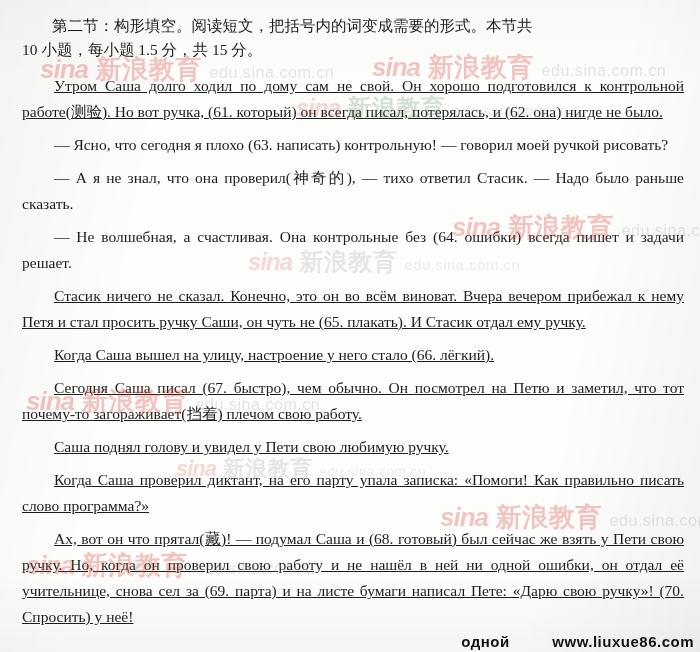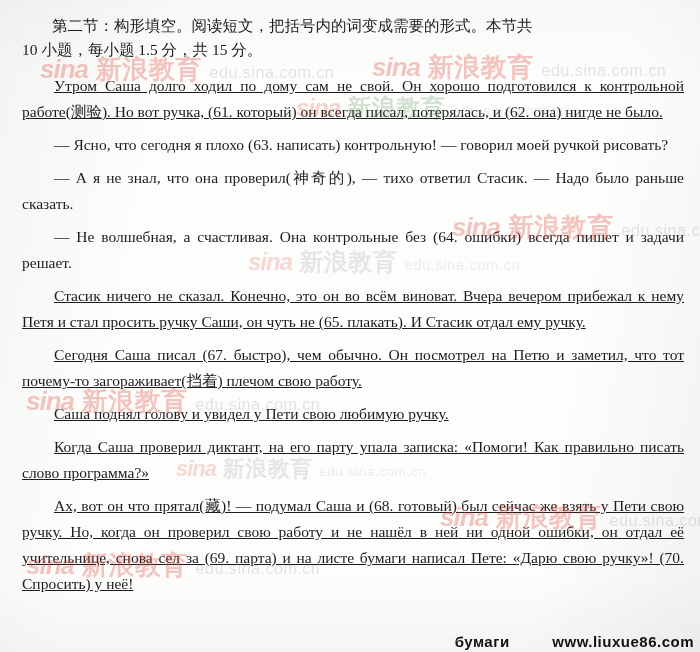--- a/index.html
+++ b/index.html
@@ -174,25 +174,26 @@
   <div class="doc">
 
     <p class="head">第二节：构形填空。阅读短文，把括号内的词变成需要的形式。本节共</p>
     <p class="head" style="text-indent:0; margin-top:-13px;">10 小题，每小题 1.5 分，共 15 分。</p>
 
     <p class="para">Утром Саша долго ходил по дому сам не свой. Он хорошо подготовился к контрольной работе(测验). Но вот ручка, (61. который) он всегда писал, потерялась, и (62. она) нигде не было.</p>
     <p class="para-dash">— Ясно, что сегодня я плохо (63. написать) контрольную! — говорил моей ручкой рисовать?</p>
     <p class="para-dash">— А я не знал, что она проверил(神奇的), — тихо ответил Стасик. — Надо было раньше сказать.</p>
     <p class="para-dash">— Не волшебная, а счастливая. Она контрольные без (64. ошибки) всегда пишет и задачи решает.</p>
     <p class="para">Стасик ничего не сказал. Конечно, это он во всём виноват. Вчера вечером прибежал к нему Петя и стал просить ручку Саши, он чуть не (65. плакать). И Стасик отдал ему ручку.</p>
+    <p class="para">Когда Саша вышел на улицу, настроение у него стало (66. лёгкий).</p>
     <p class="para">Сегодня Саша писал (67. быстро), чем обычно. Он посмотрел на Петю и заметил, что тот почему-то загораживает(挡着) плечом свою работу.</p>
     <p class="para">Саша поднял голову и увидел у Пети свою любимую ручку.</p>
     <p class="para">Когда Саша проверил диктант, на его парту упала записка: «Помоги! Как правильно писать слово программа?»</p>
     <p class="para">Ах, вот он что прятал(藏)! — подумал Саша и (68. готовый) был сейчас же взять у Пети свою ручку. Но, когда он проверил свою работу и не нашёл в ней ни одной ошибки, он отдал её учительнице, снова сел за (69. парта) и на листе бумаги написал Пете: «Дарю свою ручку»! (70. Спросить) у неё!</p>
 
   </div>
 
   <div class="source">
-    <span>бумаги</span>
+    <span>одной</span>
     <span class="dotcom">www.liuxue86.com</span>
   </div>
 
 </div>
 
 </body></html>

